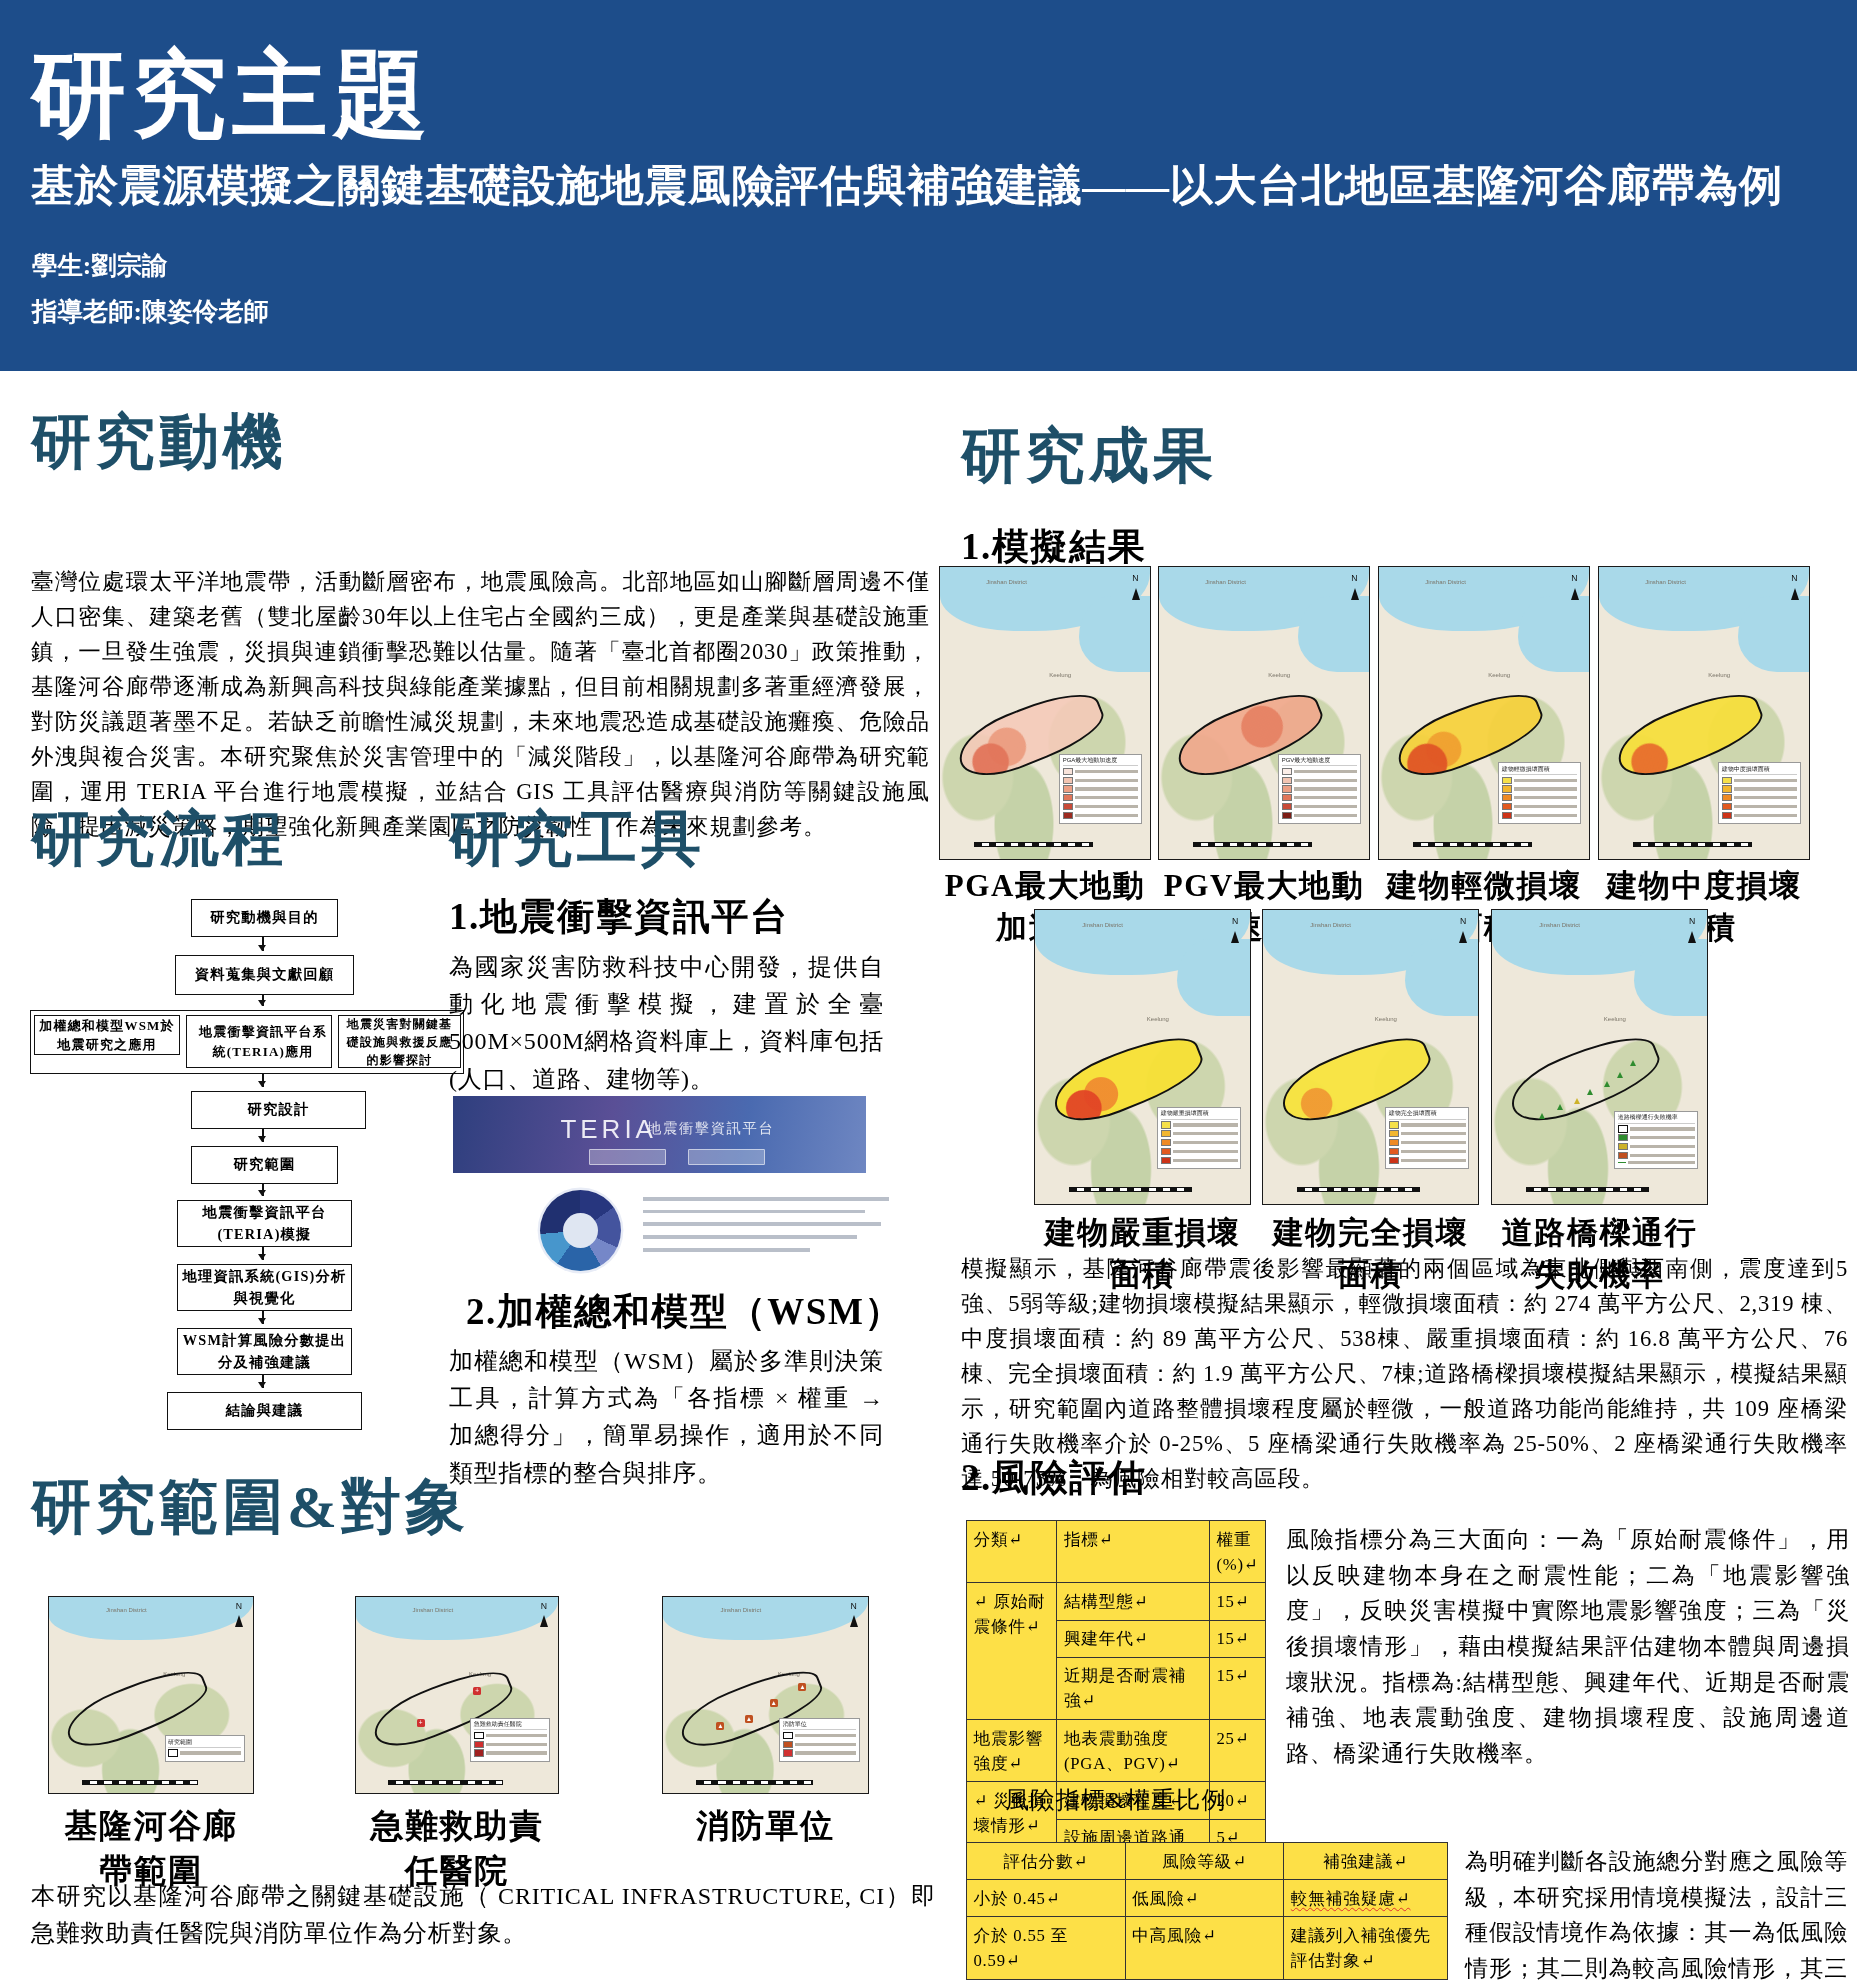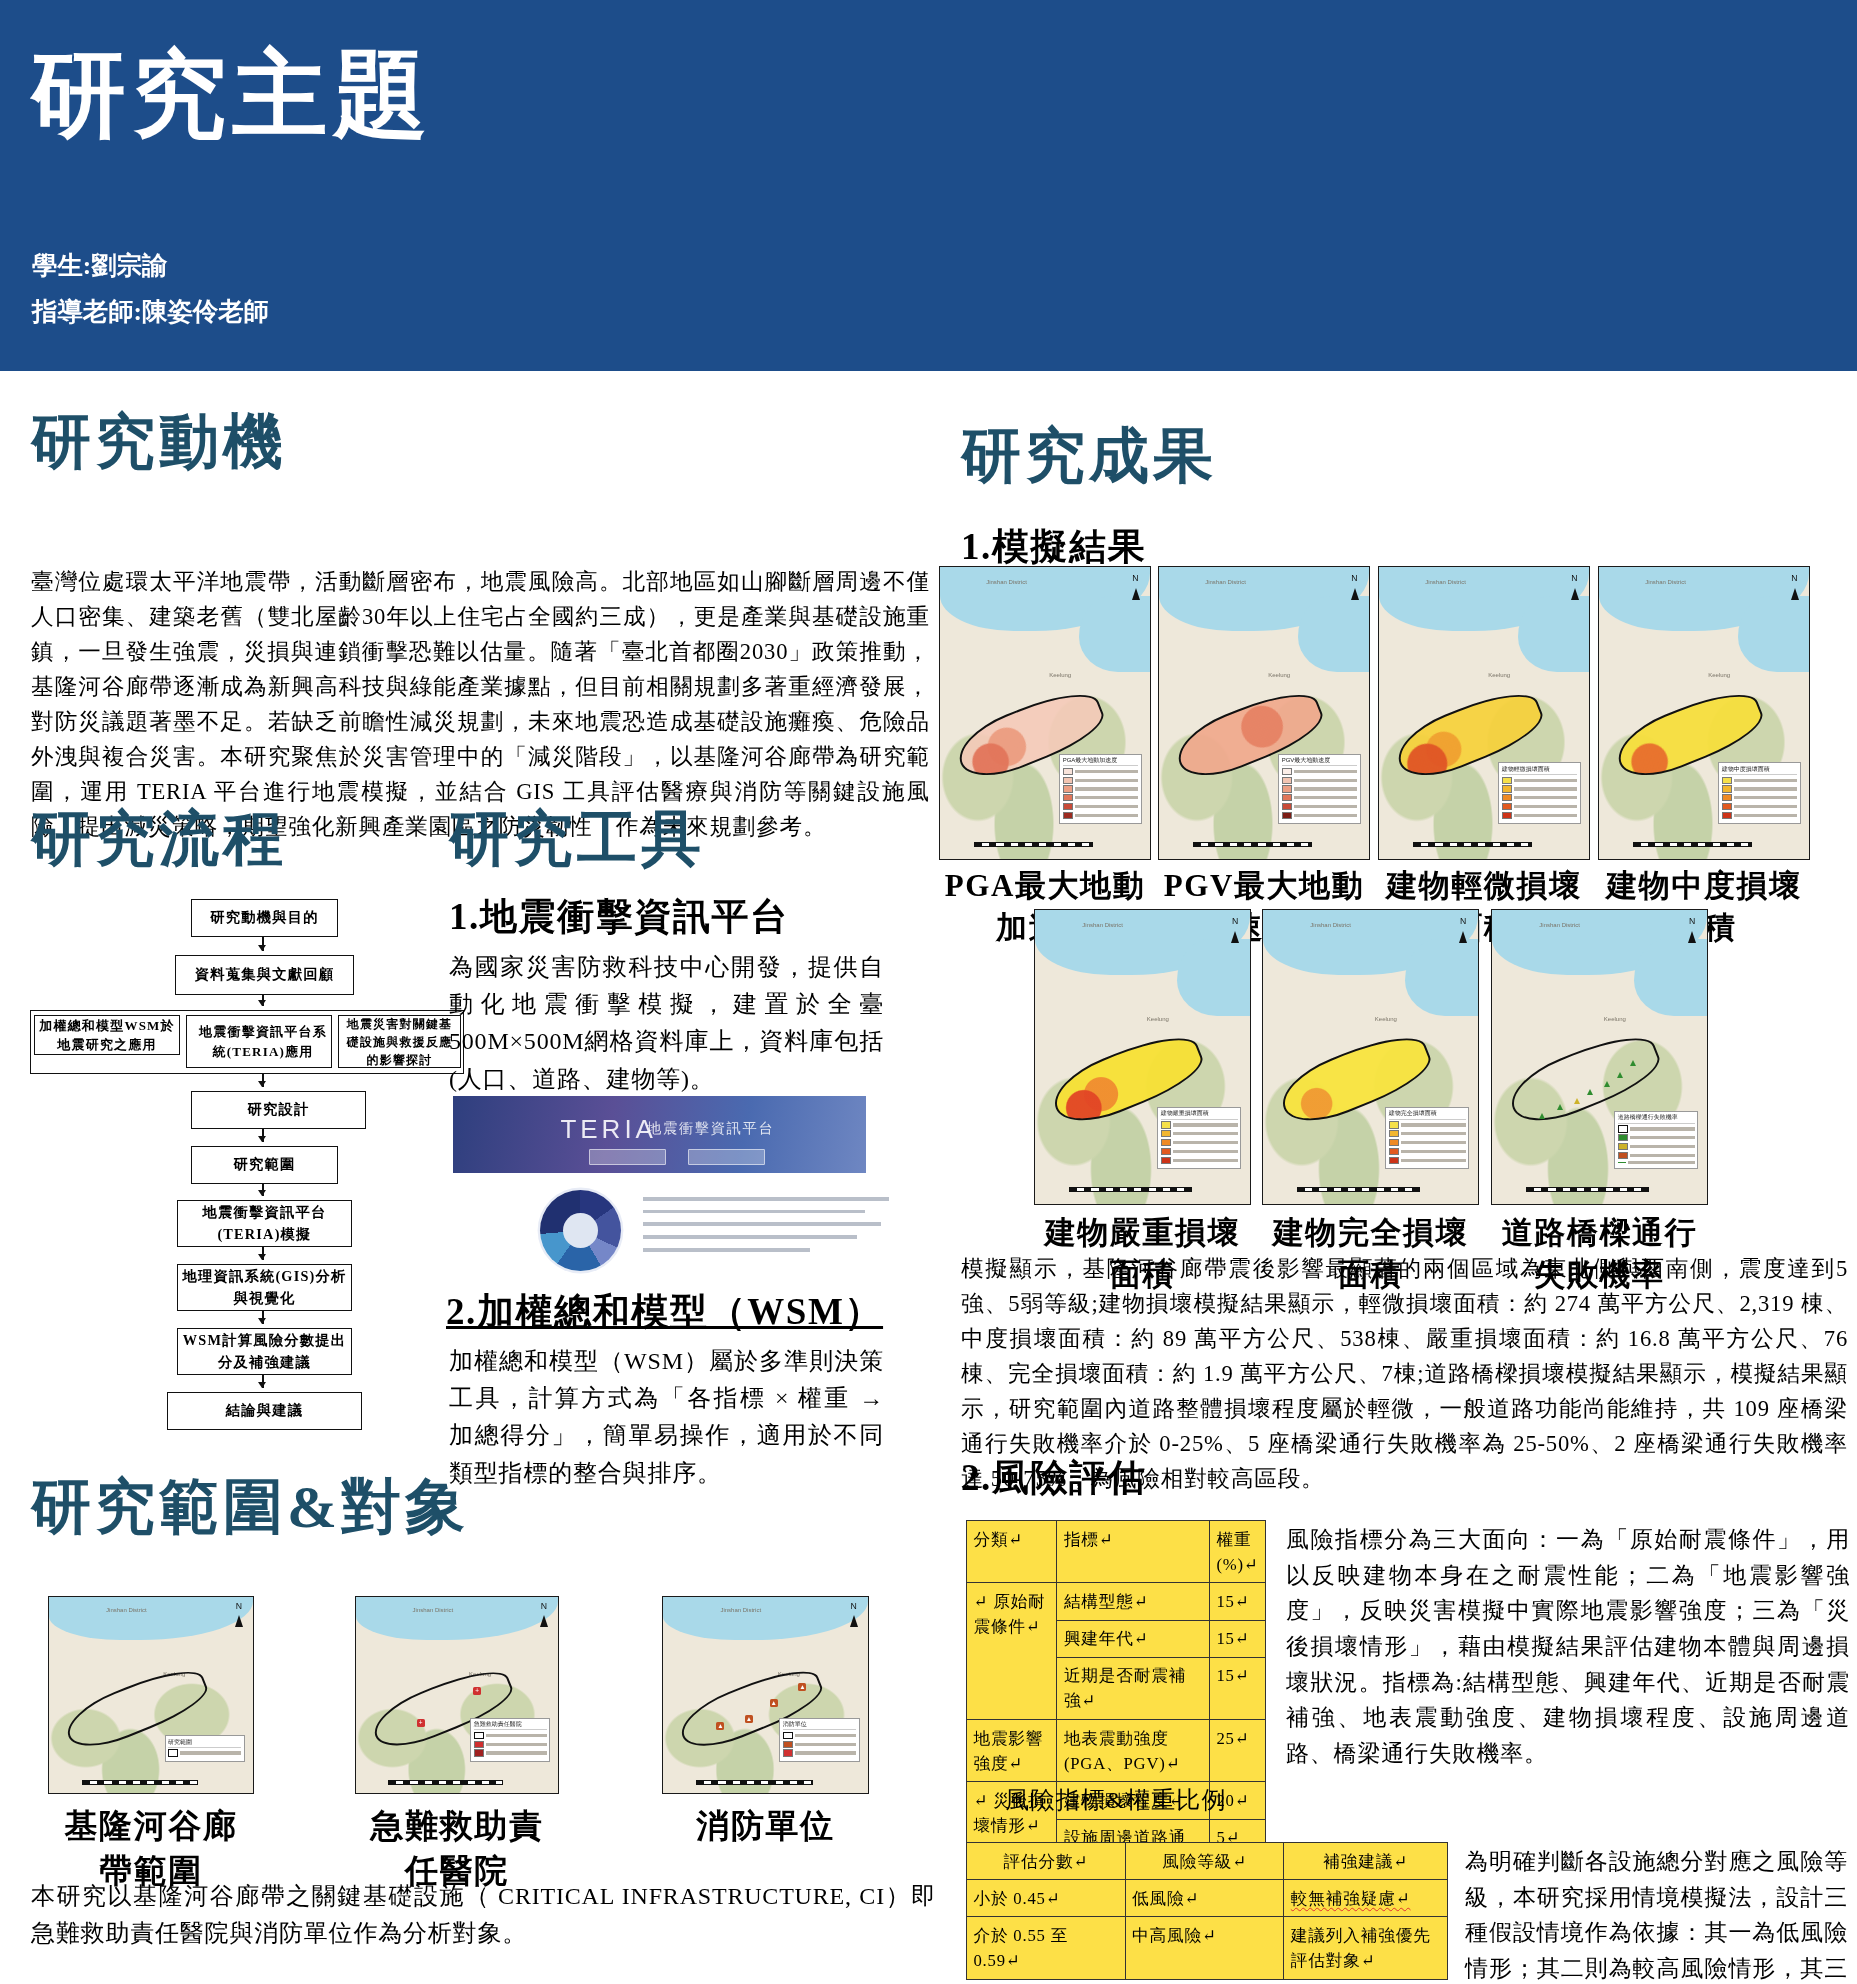--- a/index.html
+++ b/index.html
@@ -90,20 +90,21 @@
          background:#dfe6f2;}
   .dline{position:absolute;height:3.6px;background:#b9bfc9;}
 </style>
 </head>
 <body>
 
 <div class="poster">
 
   <div class="banner">
     <div class="banner-title">研究主題</div>
+    <div class="banner-sub">基於震源模擬之關鍵基礎設施地震風險評估與補強建議——以大台北地區基隆河谷廊帶為例</div>
     <div class="banner-meta" style="top:249px;">學生:劉宗諭</div>
     <div class="banner-meta" style="top:295px;">指導老師:陳姿伶老師</div>
   </div>
 
   <div class="h1" style="left:31px;top:402px;">研究動機</div>
   <div class="para" style="left:31px;top:564px;width:899px;">臺灣位處環太平洋地震帶，活動斷層密布，地震風險高。北部地區如山腳斷層周邊不僅人口密集、建築老舊（雙北屋齡30年以上住宅占全國約三成），更是產業與基礎設施重鎮，一旦發生強震，災損與連鎖衝擊恐難以估量。隨著「臺北首都圈2030」政策推動，基隆河谷廊帶逐漸成為新興高科技與綠能產業據點，但目前相關規劃多著重經濟發展，對防災議題著墨不足。若缺乏前瞻性減災規劃，未來地震恐造成基礎設施癱瘓、危險品外洩與複合災害。本研究聚焦於災害管理中的「減災階段」，以基隆河谷廊帶為研究範圍，運用 TERIA 平台進行地震模擬，並結合 GIS 工具評估醫療與消防等關鍵設施風險，提出減災策略，期望強化新興產業園區之防災韌性，作為未來規劃參考。</div>
 
   <div class="h1" style="left:31px;top:799px;">研究流程</div>
   <div class="h1" style="left:449px;top:799px;">研究工具</div>
 
@@ -142,21 +143,21 @@
 
   <div class="donutfig" style="left:528px;top:1185px;width:397px;height:93px;">
     <div class="donut"></div>
     <div class="dline" style="left:115px;top:12px;width:246px;"></div>
     <div class="dline" style="left:115px;top:24.6px;width:222px;"></div>
     <div class="dline" style="left:115px;top:37px;width:238px;"></div>
     <div class="dline" style="left:115px;top:50px;width:214px;"></div>
     <div class="dline" style="left:115px;top:63px;width:167px;"></div>
   </div>
 
-  <div class="h2" style="left:446px;top:1287px;text-decoration:underline;">2.加權總和模型（WSM）</div>
+  <div class="h2" style="left:466px;top:1287px;">2.加權總和模型（WSM）</div>
   <div class="para" style="left:449px;top:1343px;width:435px;font-size:24px;">加權總和模型（WSM）屬於多準則決策工具，計算方式為「各指標 × 權重 → 加總得分」，簡單易操作，適用於不同類型指標的整合與排序。</div>
 
   <div class="h1" style="left:31px;top:1467px;">研究範圍&amp;對象</div>
 
   <div class="map" style="left:48px;top:1596px;width:206px;height:198px;">
     <div class="water"></div>
     <div class="glabel" style="left:28%;top:5%;">Jinshan District</div>
     <div class="glabel" style="left:56%;top:38%;">Keelung</div>
     <div class="north"><span>N</span><div class="ntri"></div></div>
     <div class="blob f-none"></div>

